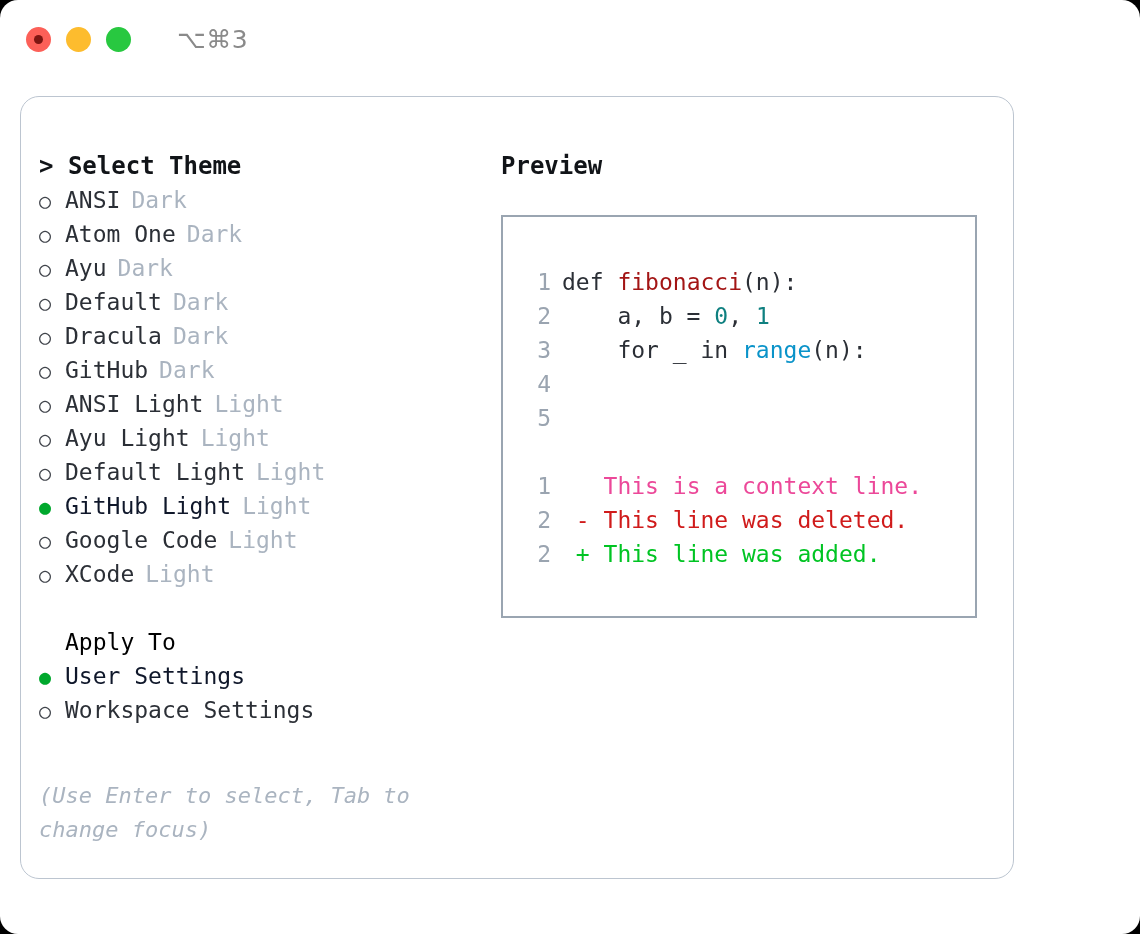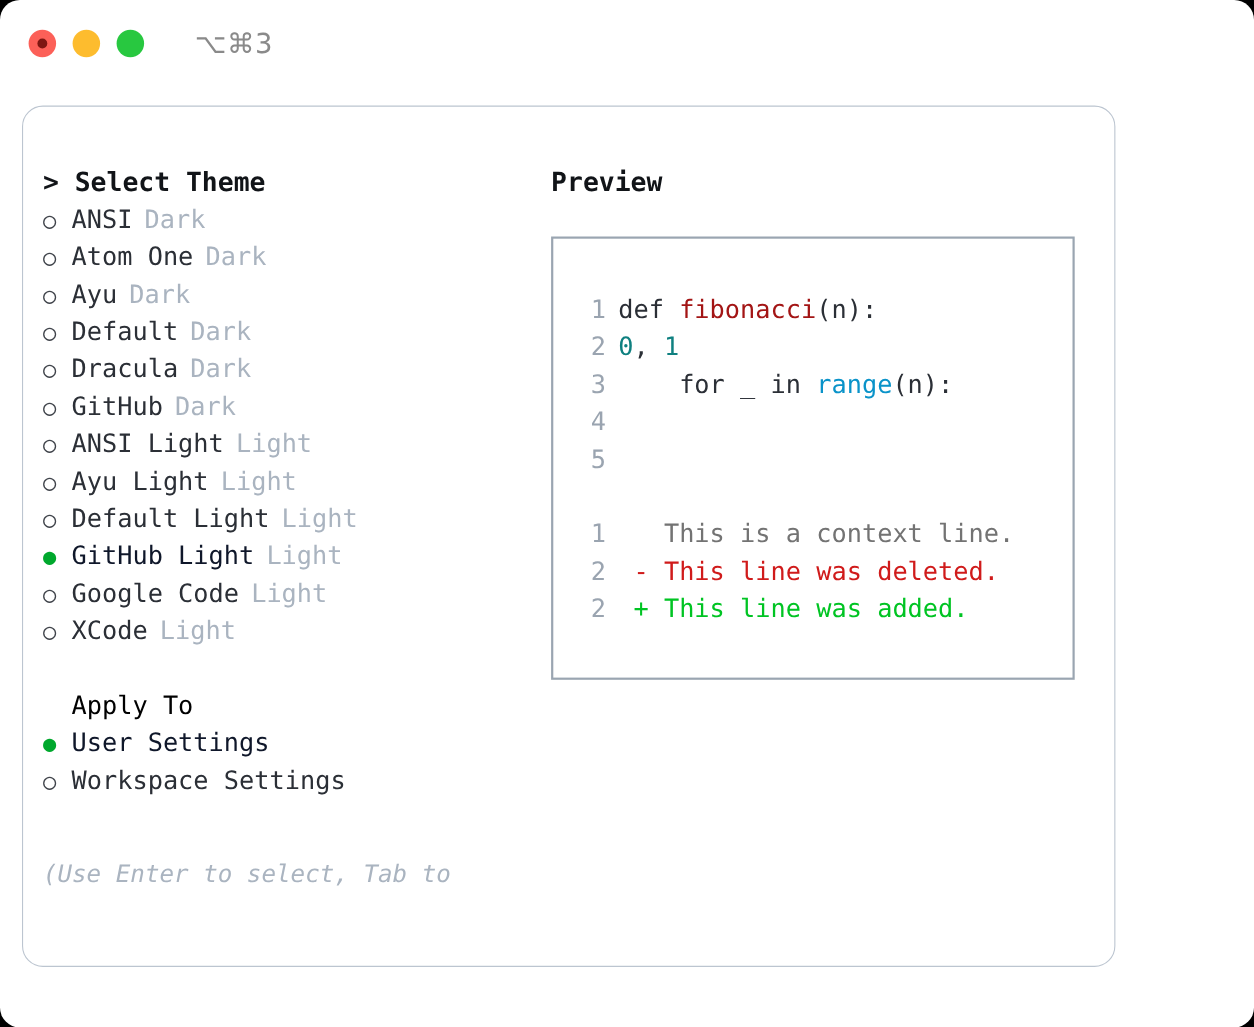--- a/index.html
+++ b/index.html
@@ -180,21 +180,21 @@
     flex: 0 0 28px;
     color: #9aa4b0;
     text-align: right;
     margin-right: 11px;
   }
   .code-text { color: #2b2f36; }
   .tok-fn   { color: #a31515; }
   .tok-num  { color: #0f8080; }
   .tok-call { color: #0a93c9; }
   .diff-gap { height: 34px; }
-  .diff-ctx { color: #737373; }
+  .diff-ctx { color: #ec4899; }
   .diff-del { color: #d01b1b; }
   .diff-add { color: #00c423; }
 </style>
 </head>
 <body>
 
 <div class="window">
 
   <div class="titlebar">
     <div class="lights">
@@ -233,29 +233,30 @@
 
         <div class="section-head">Apply To</div>
 
         <div id="apply-rows">
             <div class="theme-row selected"><span class="bullet sel">●</span><span class="theme-name">User Settings</span></div>
             <div class="theme-row"><span class="bullet">○</span><span class="theme-name">Workspace Settings</span></div>
           </div>
 
         <div class="hint">
           <div>(Use Enter to select, Tab to</div>
+          <div>change focus)</div>
         </div>
       </div>
 
       <div class="right-col">
         <div class="preview-title">Preview</div>
         <div class="preview-box">
           <div id="code-lines">
               <div class="code-line"><span class="lineno">1</span><span class="code-text">def </span><span class="tok-fn">fibonacci</span><span class="code-text">(n):</span></div>
-              <div class="code-line"><span class="lineno">2</span><span class="tok-num">0</span><span class="code-text">, </span><span class="tok-num">1</span></div>
+              <div class="code-line"><span class="lineno">2</span><span class="code-text">    a, b = </span><span class="tok-num">0</span><span class="code-text">, </span><span class="tok-num">1</span></div>
               <div class="code-line"><span class="lineno">3</span><span class="code-text">    for _ in </span><span class="tok-call">range</span><span class="code-text">(n):</span></div>
               <div class="code-line"><span class="lineno">4</span></div>
               <div class="code-line"><span class="lineno">5</span></div>
             </div>
           <div class="diff-gap"></div>
           <div id="diff-lines">
               <div class="code-line"><span class="lineno">1</span><span class="diff-ctx">   </span><span class="diff-ctx">This is a context line.</span></div>
               <div class="code-line"><span class="lineno">2</span><span class="diff-del"> - </span><span class="diff-del">This line was deleted.</span></div>
               <div class="code-line"><span class="lineno">2</span><span class="diff-add"> + </span><span class="diff-add">This line was added.</span></div>
             </div>

